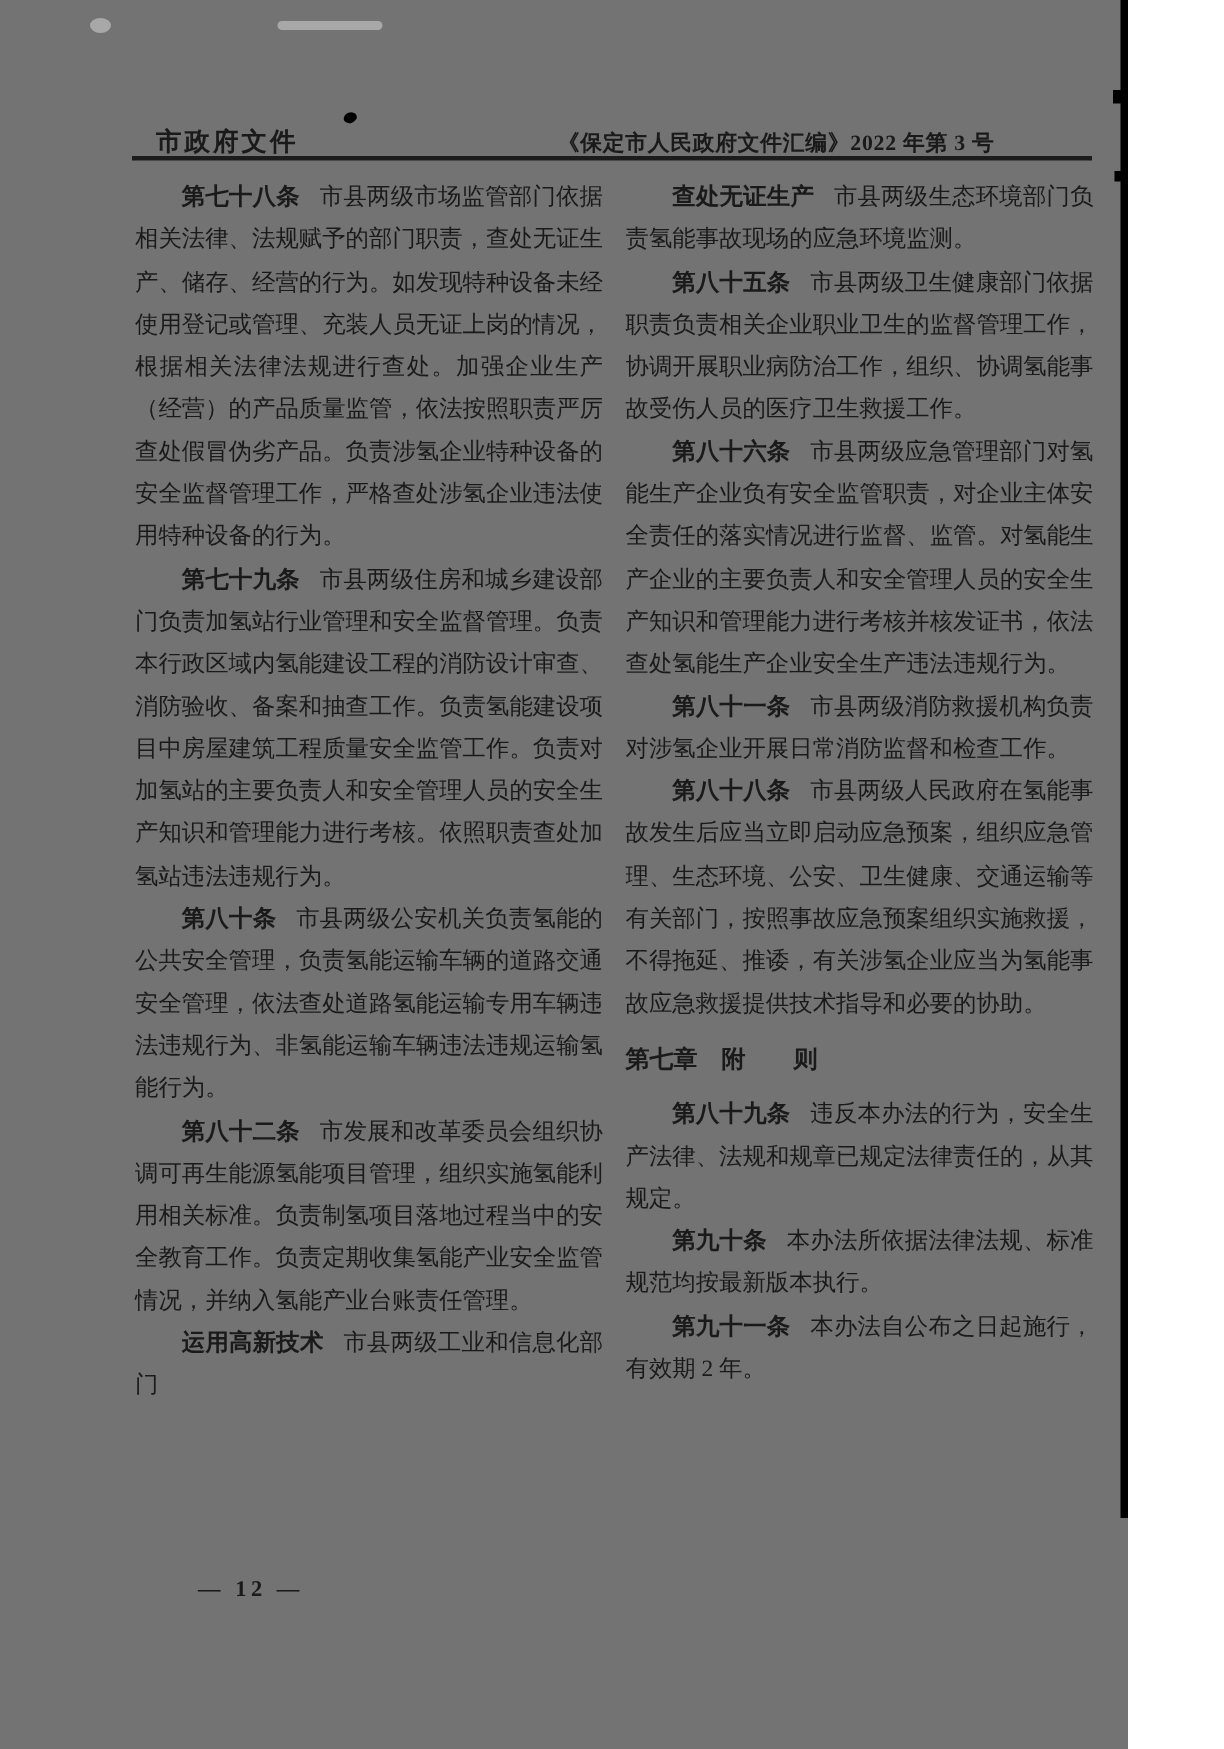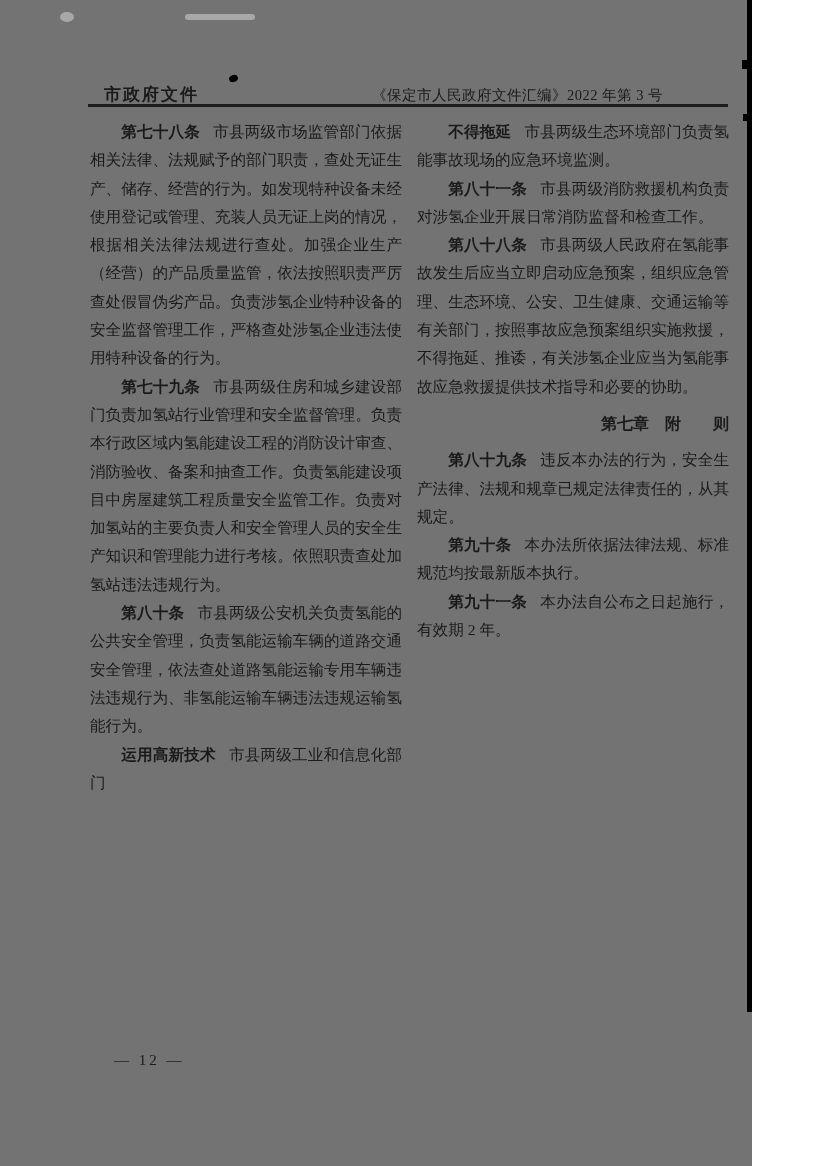--- a/index.html
+++ b/index.html
@@ -21,21 +21,21 @@
     font-family: "Liberation Sans", sans-serif;
     font-weight: bold;
     font-size: 17px;
     letter-spacing: 2px;
   }
   .header-right {
     position: absolute;
     top: 86px;
     right: 89px;
     font-size: 14.5px;
-    font-weight: normal;
+    font-weight: bold;
     letter-spacing: 0.5px;
   }
   .header-rule {
     position: absolute;
     left: 88px;
     top: 104px;
     width: 640px;
     height: 3px;
     background: #1c1c1c;
   }
@@ -52,34 +52,35 @@
   }
   .col-left  { left: 90px;  }
   .col-right { left: 417px; }
 
   .col p { margin: 0; }
   p.art  { text-indent: 2em; }
   p.cont { text-indent: 0; }
   .art-num { font-weight: bold; margin-right: 0.85em; font-family: Liberation Serif, serif; }
 
   .chapter-heading {
-    text-align: right;
+    text-align: left;
     text-indent: 0 !important;
     font-weight: bold;
     font-size: 16px;
     margin: 9px 0 8px 0 !important;
   }
 
   
   .page-num {
     position: absolute;
-    left: 114px;
+    left: 132px;
     top: 1052px;
     font-size: 15px;
     letter-spacing: 3px;
+    font-weight: bold;
   }
 
   
   .edge-bar   { position: absolute; right: 0; top: 0; width: 5px; height: 1012px; background: #000; }
   .edge-tick1 { position: absolute; right: 4px; top: 60px;  width: 6px; height: 9px; background: #000; }
   .edge-tick2 { position: absolute; right: 4px; top: 114px; width: 5px; height: 7px; background: #000; }
   .bottom-bar { position: absolute; left: 752px; top: 1161px; width: 61px; height: 5px; background: #2a2a2a; }
   .speck      { position: absolute; left: 229px; top: 75px; width: 9px; height: 7px; background: #000; border-radius: 50%; transform: rotate(-20deg); }
   .smudge-1   { position: absolute; left: 60px;  top: 12px; width: 14px; height: 10px; background: #cccccc; border-radius: 50%; opacity: 0.6; }
   .smudge-2   { position: absolute; left: 185px; top: 14px; width: 70px; height: 6px;  background: #dddddd; border-radius: 3px; opacity: 0.5; }
@@ -90,25 +91,28 @@
 <div class="page">
 
   <div class="header-left">市政府文件</div>
   <div class="header-right">《保定市人民政府文件汇编》2022 年第 3 号</div>
   <div class="header-rule"></div>
 
   <div class="col col-left">
     <p class="art"><span class="art-num">第七十八条</span><span>市县两级市场监管部门依据相关法律、法规赋予的部门职责，查处无证生产、储存、经营的行为。如发现特种设备未经使用登记或管理、充装人员无证上岗的情况，根据相关法律法规进行查处。加强企业生产（经营）的产品质量监管，依法按照职责严厉查处假冒伪劣产品。负责涉氢企业特种设备的安全监督管理工作，严格查处涉氢企业违法使用特种设备的行为。</span></p>
     <p class="art"><span class="art-num">第七十九条</span><span>市县两级住房和城乡建设部门负责加氢站行业管理和安全监督管理。负责本行政区域内氢能建设工程的消防设计审查、消防验收、备案和抽查工作。负责氢能建设项目中房屋建筑工程质量安全监管工作。负责对加氢站的主要负责人和安全管理人员的安全生产知识和管理能力进行考核。依照职责查处加氢站违法违规行为。</span></p>
     <p class="art"><span class="art-num">第八十条</span><span>市县两级公安机关负责氢能的公共安全管理，负责氢能运输车辆的道路交通安全管理，依法查处道路氢能运输专用车辆违法违规行为、非氢能运输车辆违法违规运输氢能行为。</span></p>
+    <p class="art"><span class="art-num">第八十二条</span><span>市发展和改革委员会组织协调可再生能源氢能项目管理，组织实施氢能利用相关标准。负责制氢项目落地过程当中的安全教育工作。负责定期收集氢能产业安全监管情况，并纳入氢能产业台账责任管理。</span></p>
     <p class="art"><span class="art-num">运用高新技术</span><span>市县两级工业和信息化部门</span></p>
   </div>
 
   <div class="col col-right">
-    <p class="art"><span class="art-num">不得拖延</span><span>市县两级生态环境部门负责氢能事故现场的应急环境监测。</span></p>
+    <p class="art"><span class="art-num">查处无证生产</span><span>市县两级生态环境部门负责氢能事故现场的应急环境监测。</span></p>
+    <p class="art"><span class="art-num">第八十五条</span><span>市县两级卫生健康部门依据职责负责相关企业职业卫生的监督管理工作，协调开展职业病防治工作，组织、协调氢能事故受伤人员的医疗卫生救援工作。</span></p>
+    <p class="art"><span class="art-num">第八十六条</span><span>市县两级应急管理部门对氢能生产企业负有安全监管职责，对企业主体安全责任的落实情况进行监督、监管。对氢能生产企业的主要负责人和安全管理人员的安全生产知识和管理能力进行考核并核发证书，依法查处氢能生产企业安全生产违法违规行为。</span></p>
     <p class="art"><span class="art-num">第八十一条</span><span>市县两级消防救援机构负责对涉氢企业开展日常消防监督和检查工作。</span></p>
     <p class="art"><span class="art-num">第八十八条</span><span>市县两级人民政府在氢能事故发生后应当立即启动应急预案，组织应急管理、生态环境、公安、卫生健康、交通运输等有关部门，按照事故应急预案组织实施救援，不得拖延、推诿，有关涉氢企业应当为氢能事故应急救援提供技术指导和必要的协助。</span></p>
     <p class="chapter-heading">第七章　附　　则</p>
     <p class="art"><span class="art-num">第八十九条</span><span>违反本办法的行为，安全生产法律、法规和规章已规定法律责任的，从其规定。</span></p>
     <p class="art"><span class="art-num">第九十条</span><span>本办法所依据法律法规、标准规范均按最新版本执行。</span></p>
     <p class="art"><span class="art-num">第九十一条</span><span>本办法自公布之日起施行，有效期 2 年。</span></p>
   </div>
 
   <div class="page-num">— 12 —</div>
 

